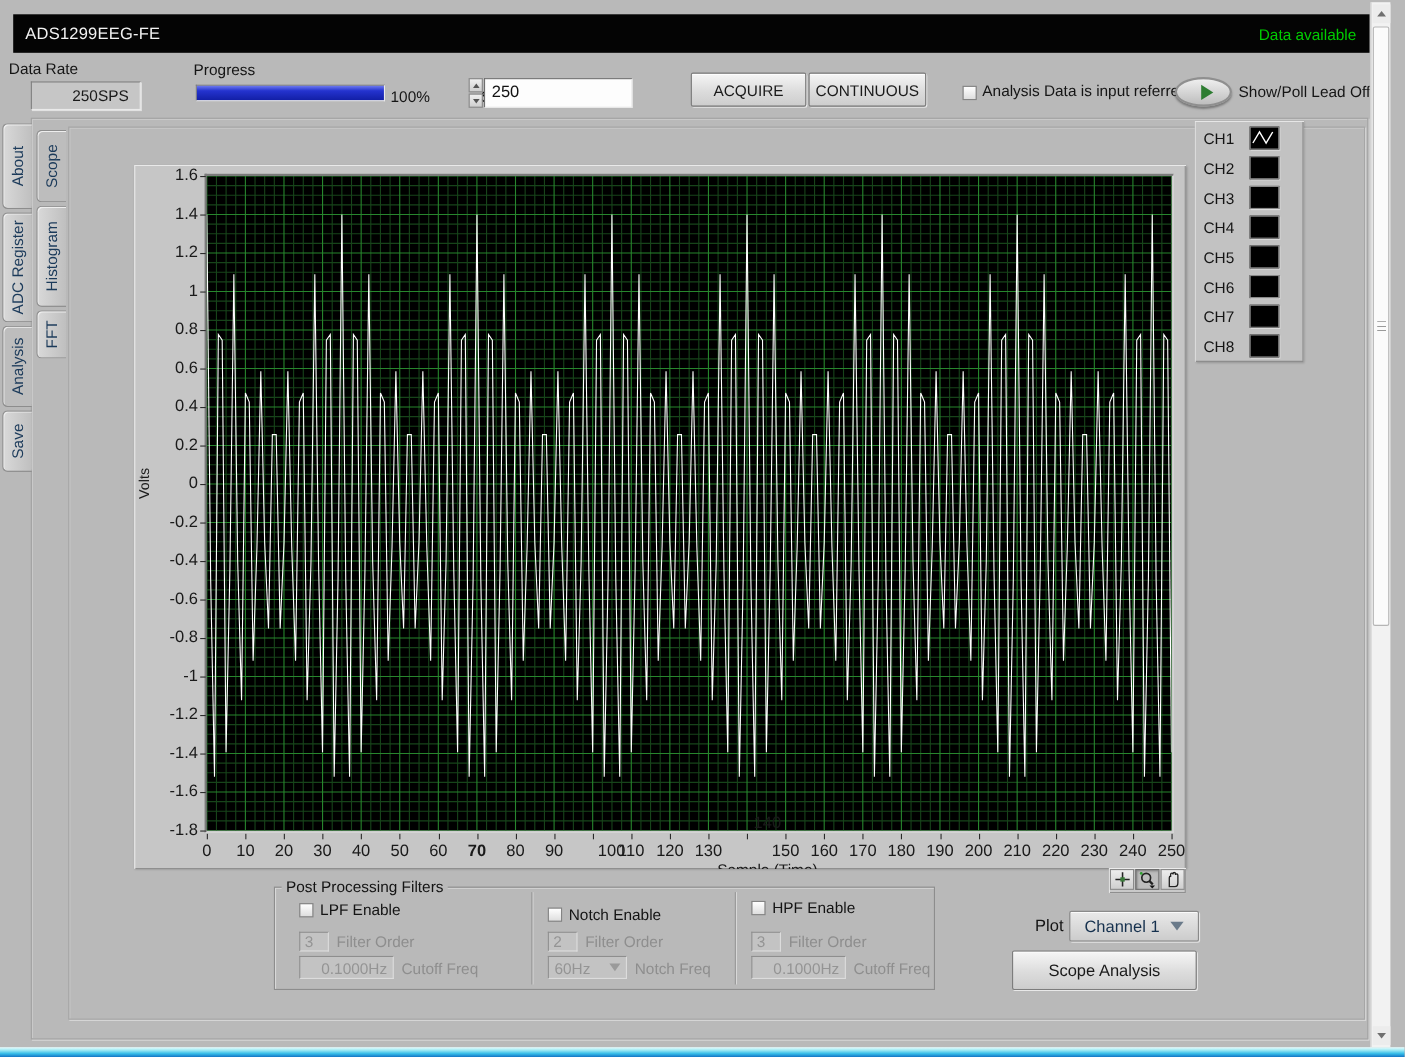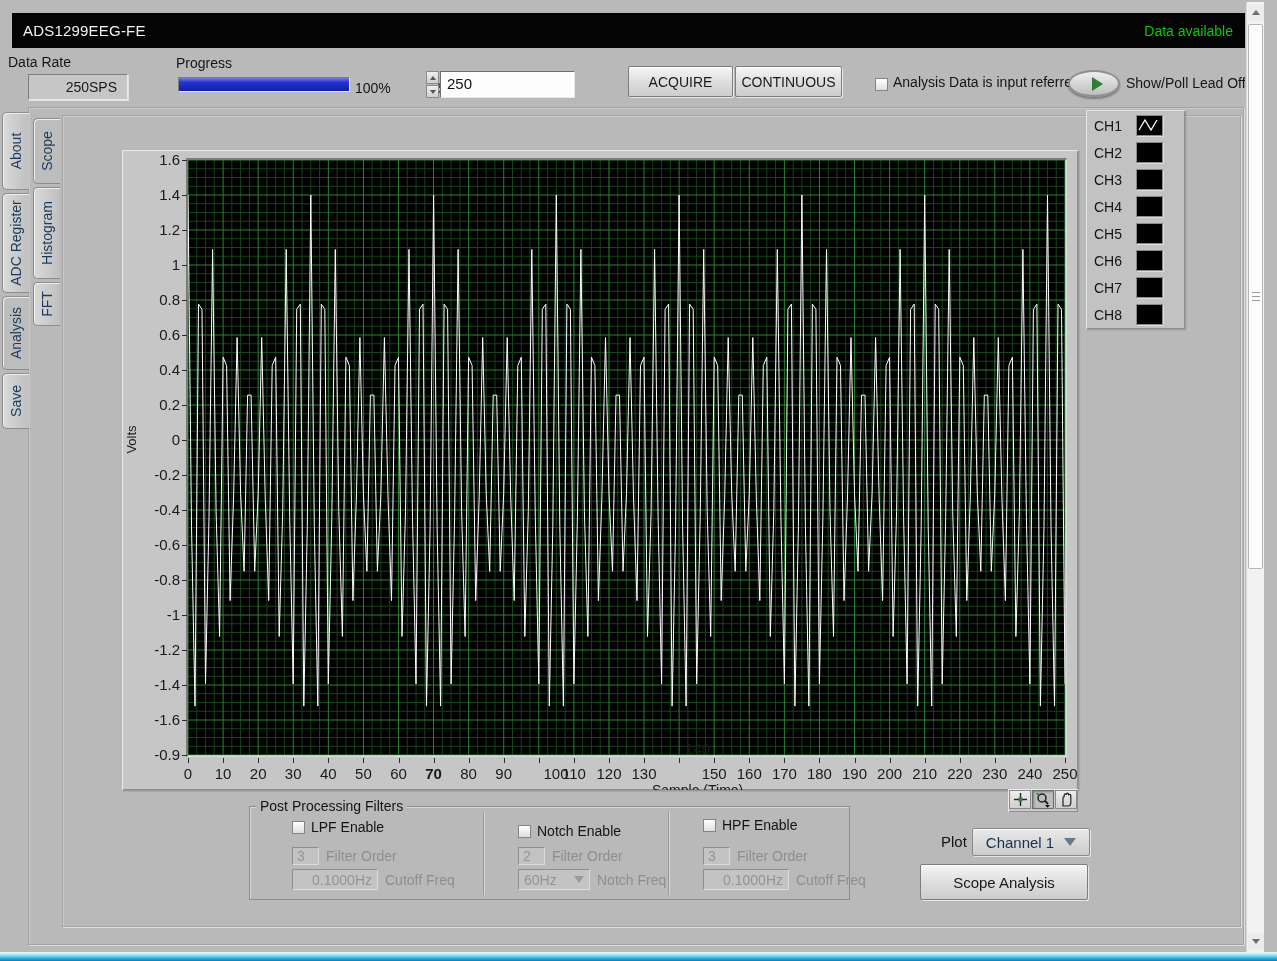--- a/index.html
+++ b/index.html
@@ -90,21 +90,21 @@
   
   #legend { left:1086px; top:110px; width:99px; height:219px; background:#c2c2c2;
     box-shadow:inset 1px 1px 0 #e6e6e6, inset -1px -1px 0 #8d8d8d, 1px 1px 2px rgba(0,0,0,.2); padding:2px 0 0 8px; }
   .legend-row { height:27px; display:flex; align-items:center; }
   .legend-label { width:42px; font-size:14px; color:#141414; }
   .legend-box { width:27px; height:21px; background:#000; border:1px solid #8a8a8a; box-shadow:1px 1px 0 #dddddd; }
 
   
   #filters-group { left:249px; top:806px; width:601px; height:94px; border:1px solid #8d8d8d; box-shadow:inset 1px 1px 0 #d8d8d8; }
   #filters-title { position:absolute; left:6px; top:-9px; background:#b9b9b9; padding:0 4px; font-size:14px; color:#141414; }
-  .filter-col { position:absolute; top:0; height:100%;margin-left:20px; }
+  .filter-col { position:absolute; top:0; height:100%; }
   .fc-sep { position:absolute; top:4px; bottom:4px; width:1px; background:#979797; box-shadow:1px 0 0 #d8d8d8; }
   .f-enable { position:absolute; display:flex; align-items:center; gap:6px; font-size:14px; color:#141414; }
   .f-row { position:absolute; display:flex; align-items:center; gap:7px; font-size:14px; color:#8e8e8e; }
   .f-box { background:#c3c3c3; border-top:1px solid #8e8e8e; border-left:1px solid #8e8e8e; border-bottom:1px solid #dcdcdc; border-right:1px solid #dcdcdc;
     color:#949494; font-size:14px; display:flex; align-items:center; }
   .f-order { width:27px; height:18px; padding-left:4px; }
   .f-freq { width:86px; height:21px; justify-content:flex-end; padding-right:5px; }
   .f-notch-freq { width:72px; height:21px; justify-content:space-between; padding:0 5px; }
   .dd-tri-gray { width:0; height:0; border-left:5px solid transparent; border-right:5px solid transparent; border-top:7px solid #9a9a9a; }
 
@@ -220,21 +220,21 @@
       <div class="ytick" style="left: 6px; top: 421px;">-0.8</div>
       <div class="ydash" style="left: 60px; top: 430px;"></div>
       <div class="ytick" style="left: 6px; top: 456px;">-1</div>
       <div class="ydash" style="left: 60px; top: 465px;"></div>
       <div class="ytick" style="left: 6px; top: 491px;">-1.2</div>
       <div class="ydash" style="left: 60px; top: 500px;"></div>
       <div class="ytick" style="left: 6px; top: 526px;">-1.4</div>
       <div class="ydash" style="left: 60px; top: 535px;"></div>
       <div class="ytick" style="left: 6px; top: 561px;">-1.6</div>
       <div class="ydash" style="left: 60px; top: 570px;"></div>
-      <div class="ytick" style="left: 6px; top: 596px;">-0.9</div>
+      <div class="ytick" style="left: 6px; top: 596px;">-1.8</div>
       <div class="ydash" style="left: 60px; top: 605px;"></div>
     </div>
   <div id="xticks">
       <div class="xdash" style="left: 66px; top: 608px;"></div>
       <div class="xtick" style="left: 44px; top: 615px;">0</div>
       <div class="xdash" style="left: 101.1px; top: 608px;"></div>
       <div class="xtick" style="left: 79.1px; top: 615px;">10</div>
       <div class="xdash" style="left: 136.2px; top: 608px;"></div>
       <div class="xtick" style="left: 114.2px; top: 615px;">20</div>
       <div class="xdash" style="left: 171.2px; top: 608px;"></div>

